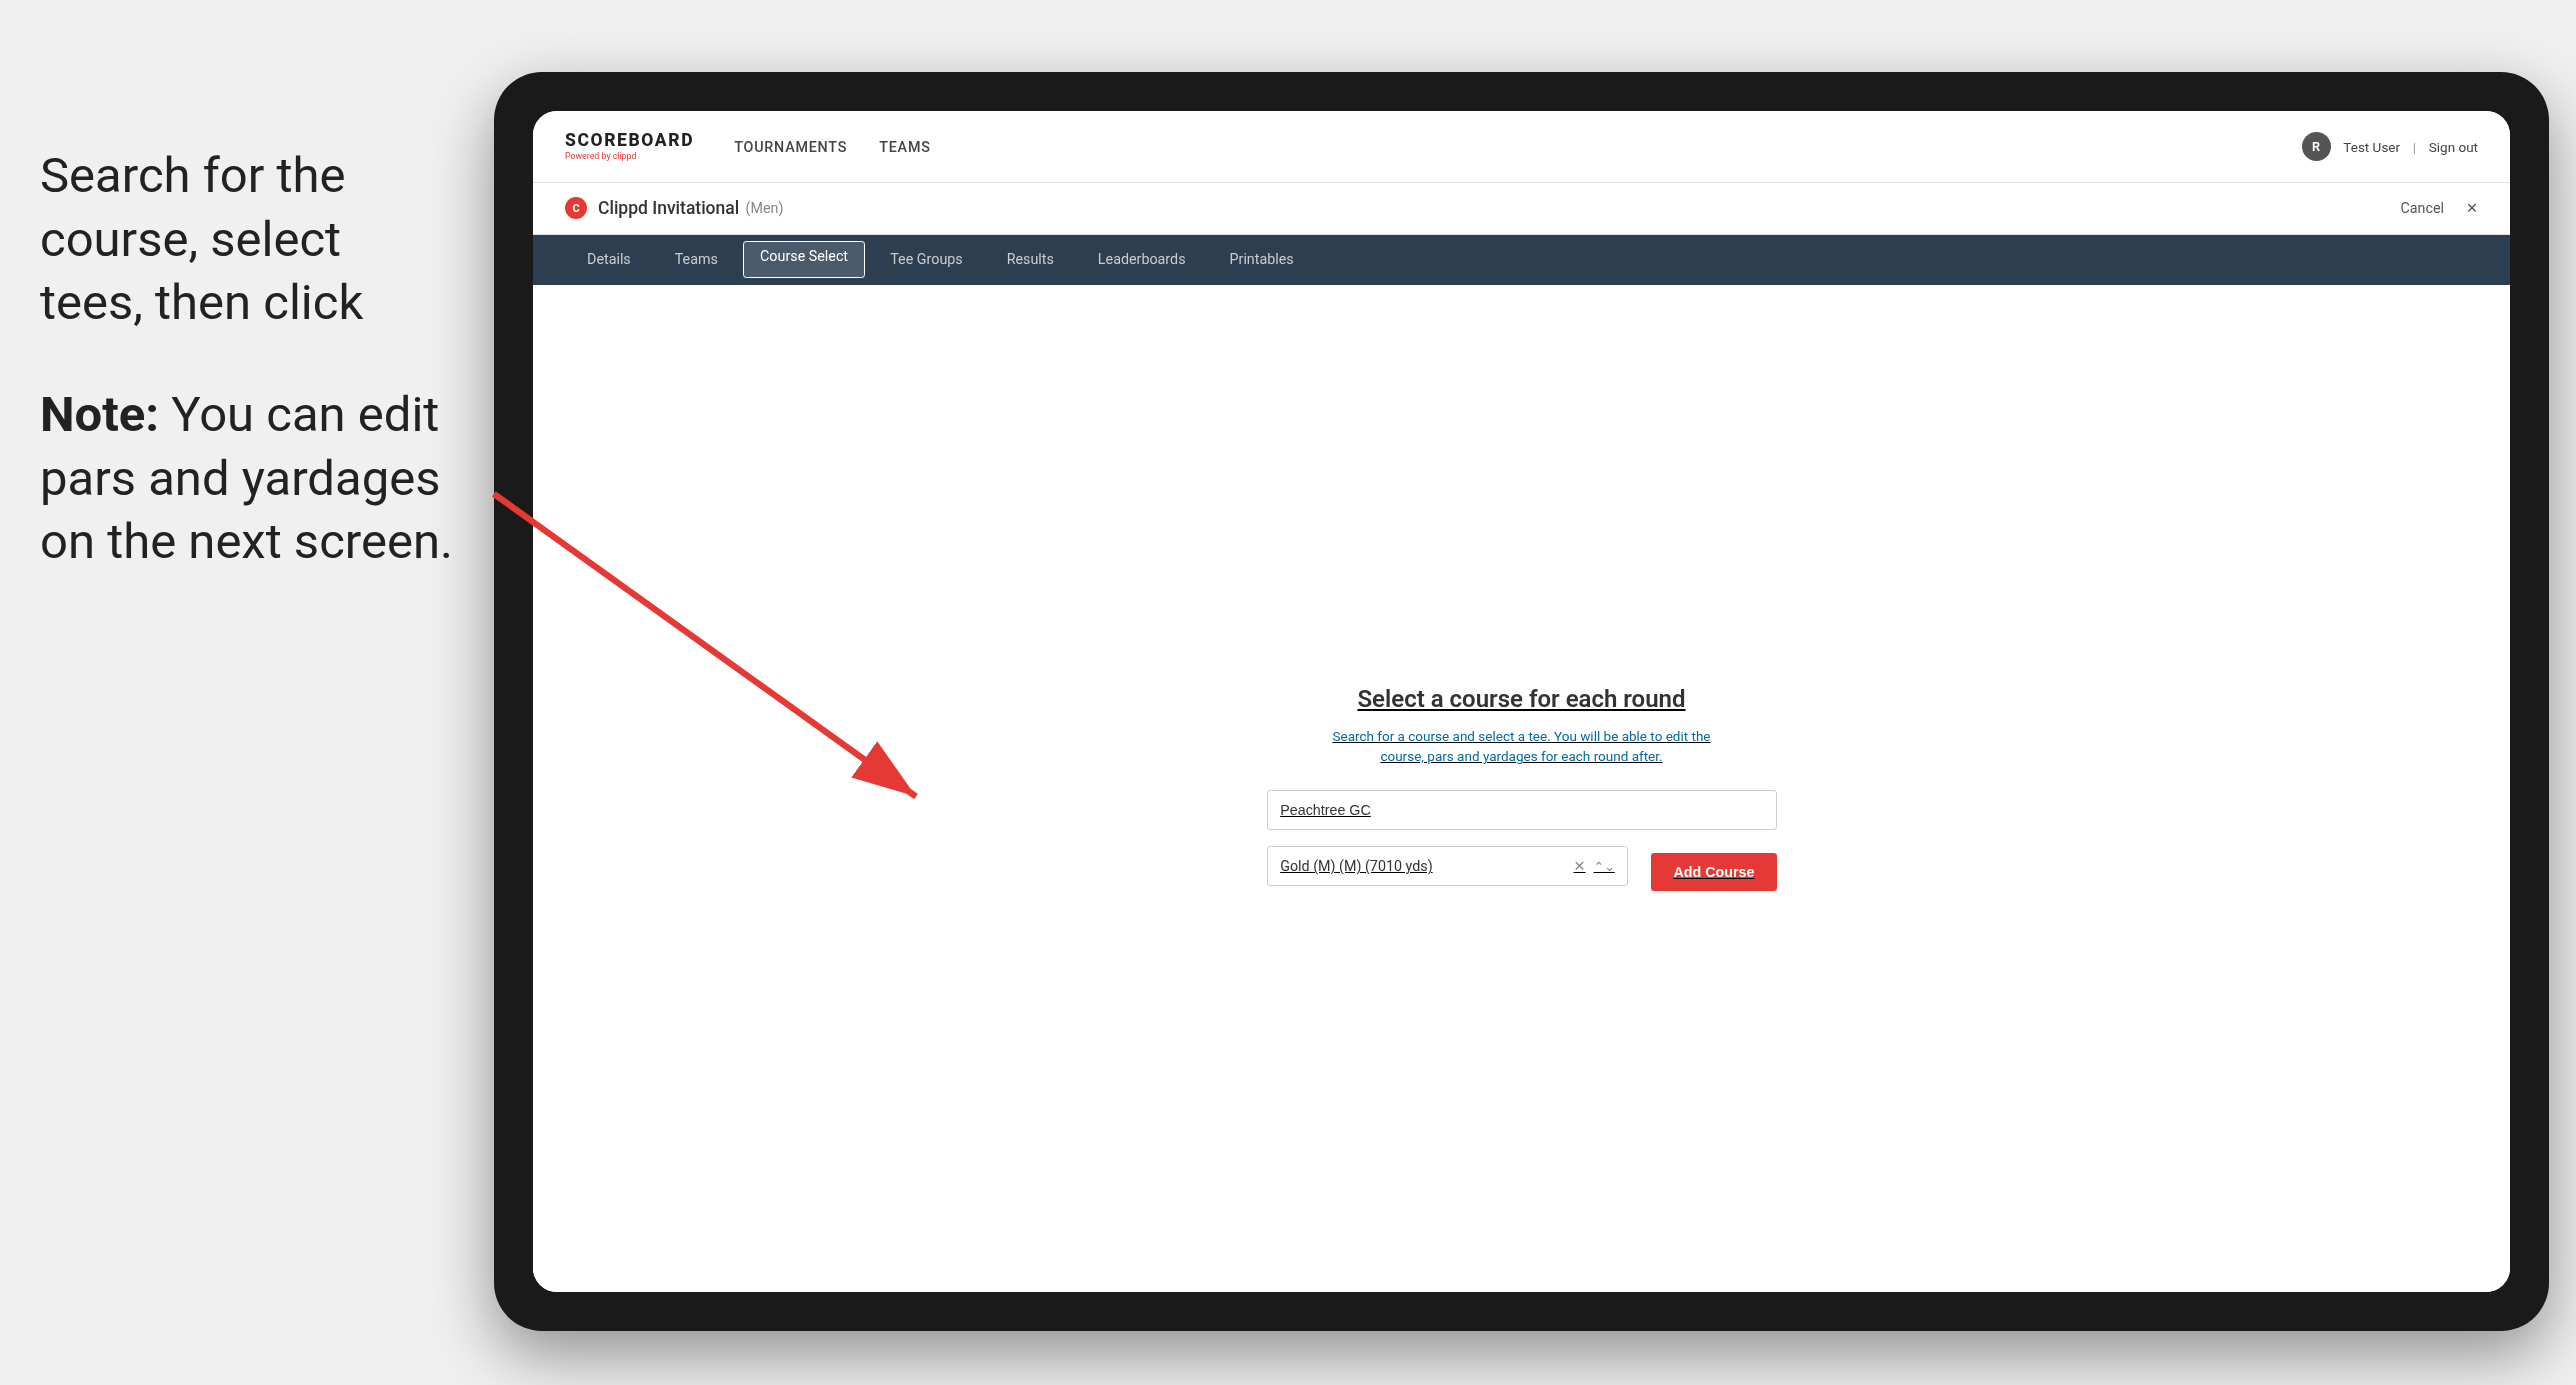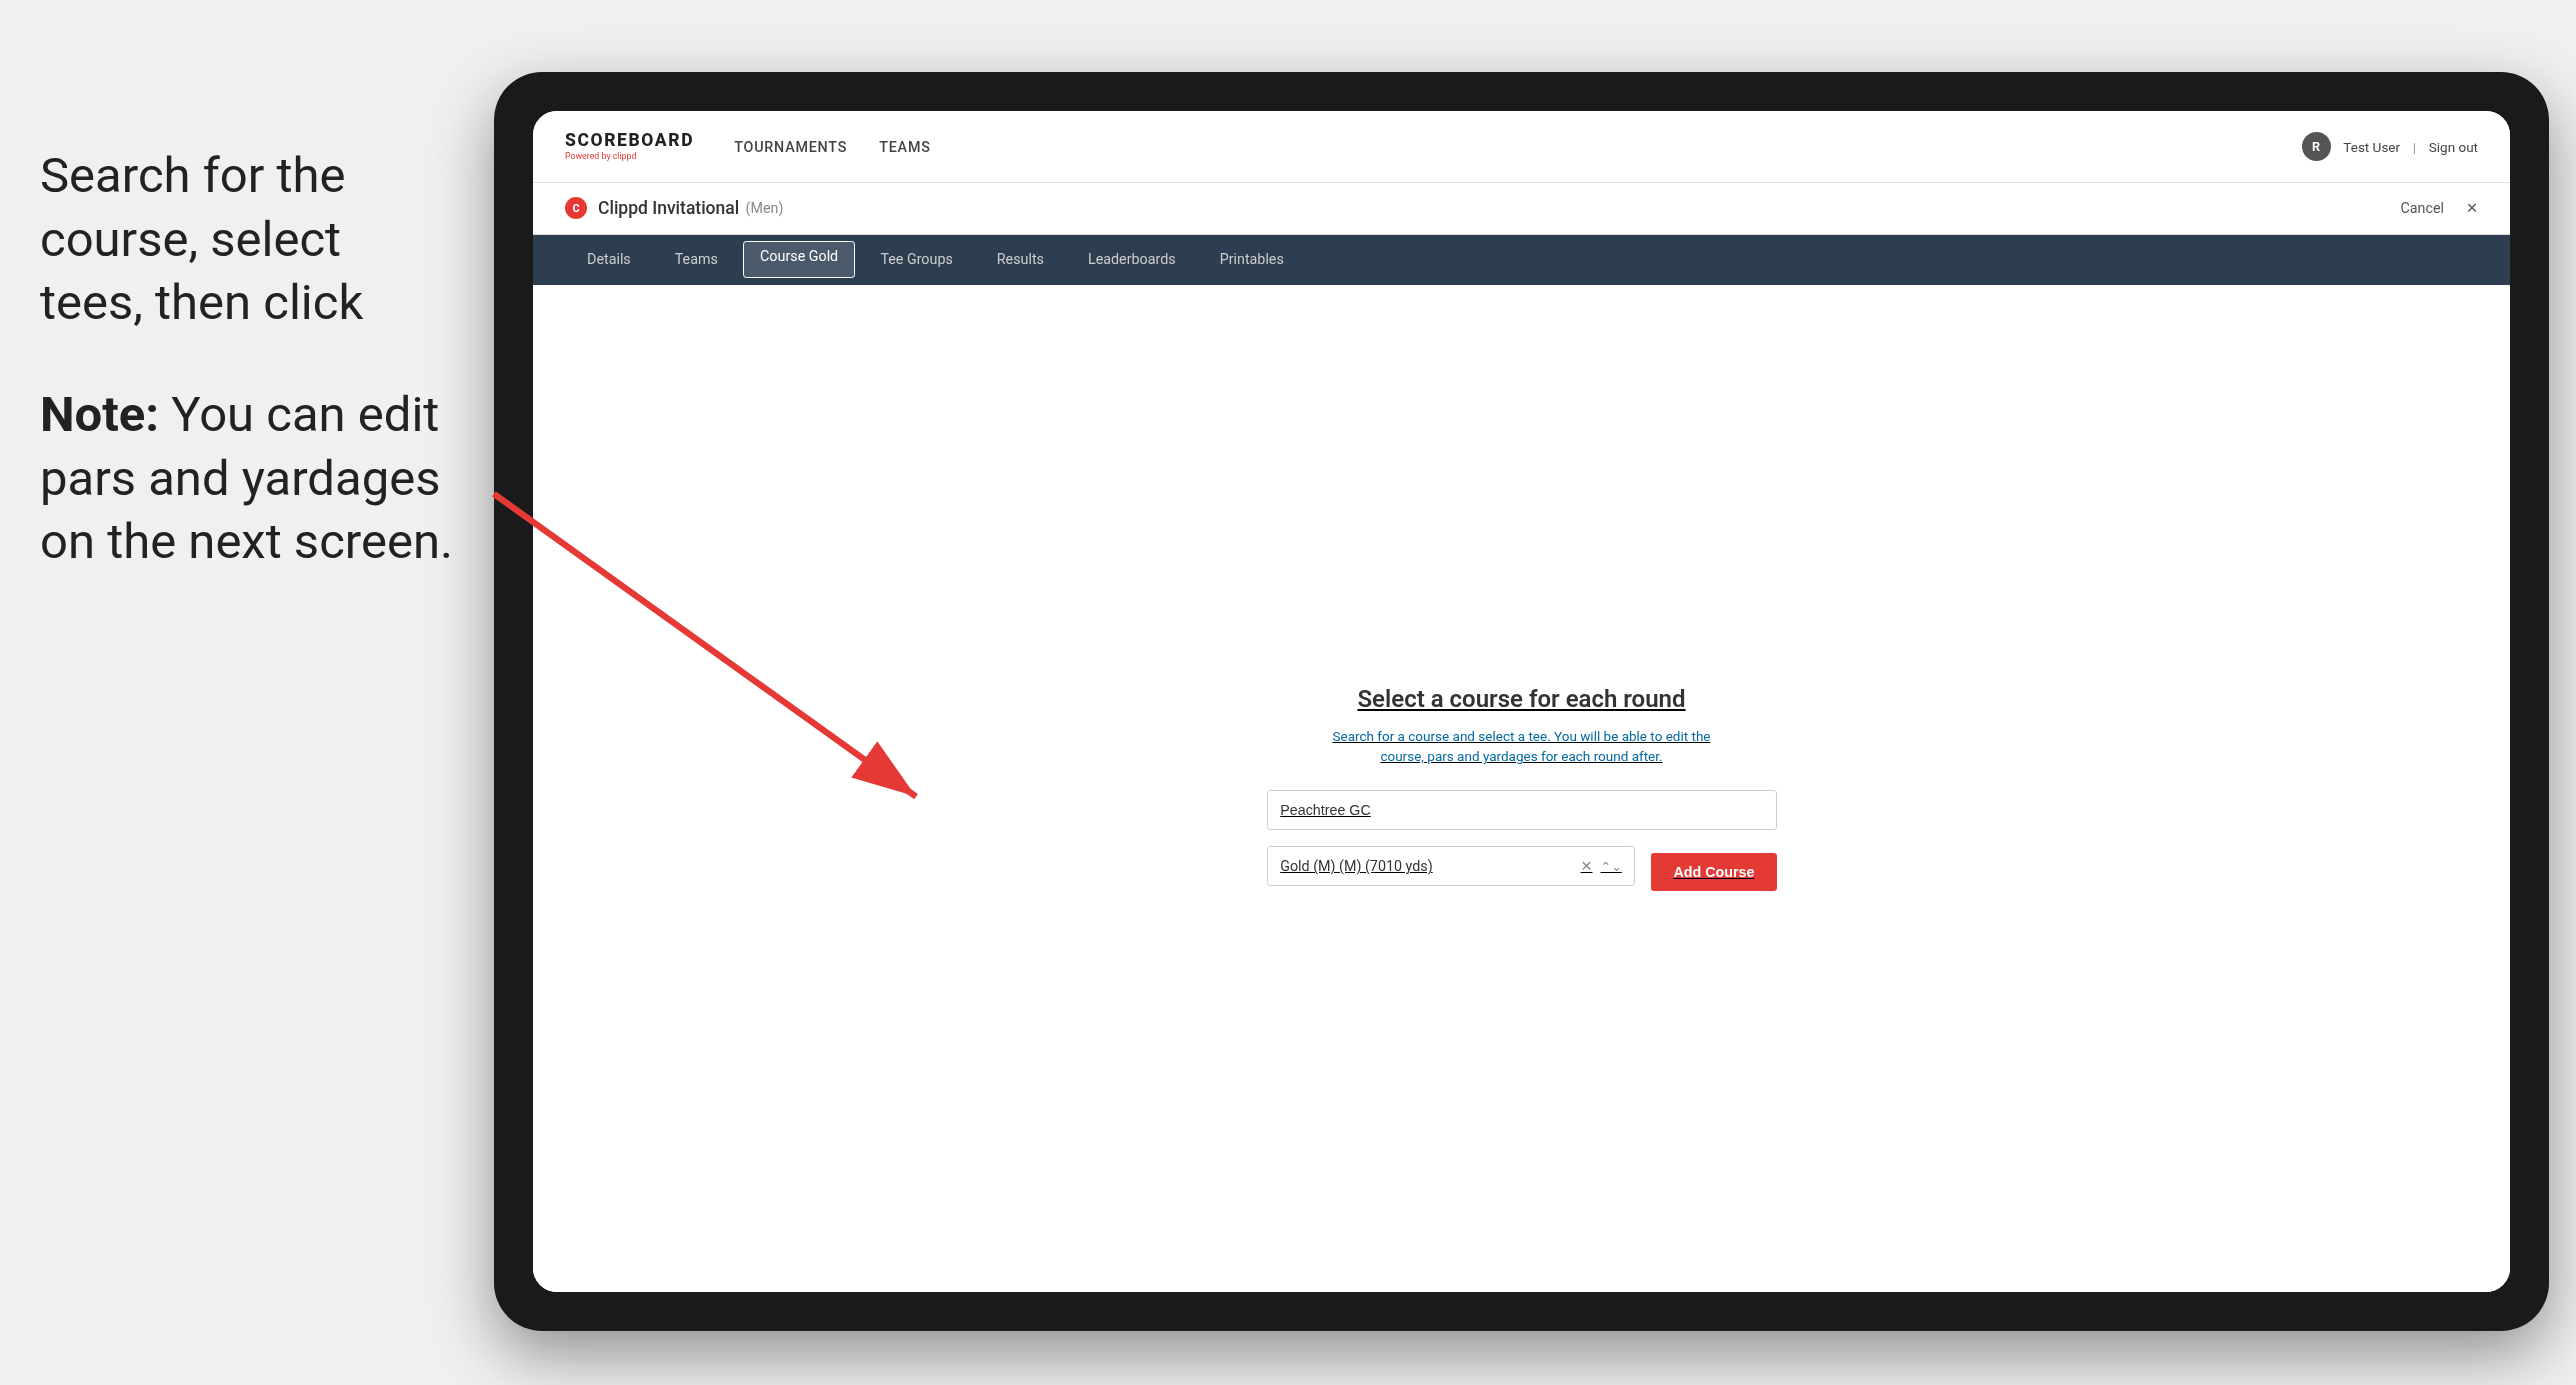--- a/index.html
+++ b/index.html
@@ -236,21 +236,21 @@
       font-size: 14.3px;
       color: #333;
       margin-bottom: 11px;
       outline: none;
     }
 
     .tee-select-row {
       width: 100%;
       display: flex;
       align-items: center;
-      gap: 16px;
+      gap: 23px;
     }
 
     .tee-select {
       flex: 1;
       border: 0.8px solid #ccc;
       border-radius: 3.2px;
       padding: 11px 12.7px;
       font-size: 14.3px;
       color: #333;
       background: #fff;
@@ -339,21 +339,21 @@
       <span class="tournament-format">(Men)</span>
       <div class="cancel-btn">
         <span>Cancel</span>
         <span>✕</span>
       </div>
     </div>
 
     <div class="tab-nav">
       <div class="tab-item">Details</div>
       <div class="tab-item">Teams</div>
-      <div class="tab-item active">Course Gold</div>
+      <div class="tab-item active">Course Select</div>
       <div class="tab-item">Tee Groups</div>
       <div class="tab-item">Results</div>
       <div class="tab-item">Leaderboards</div>
       <div class="tab-item">Printables</div>
     </div>
 
     <div class="main-content">
       <div class="course-select-container">
         <div class="section-title">Select a course for each round</div>
         <div class="section-desc">

